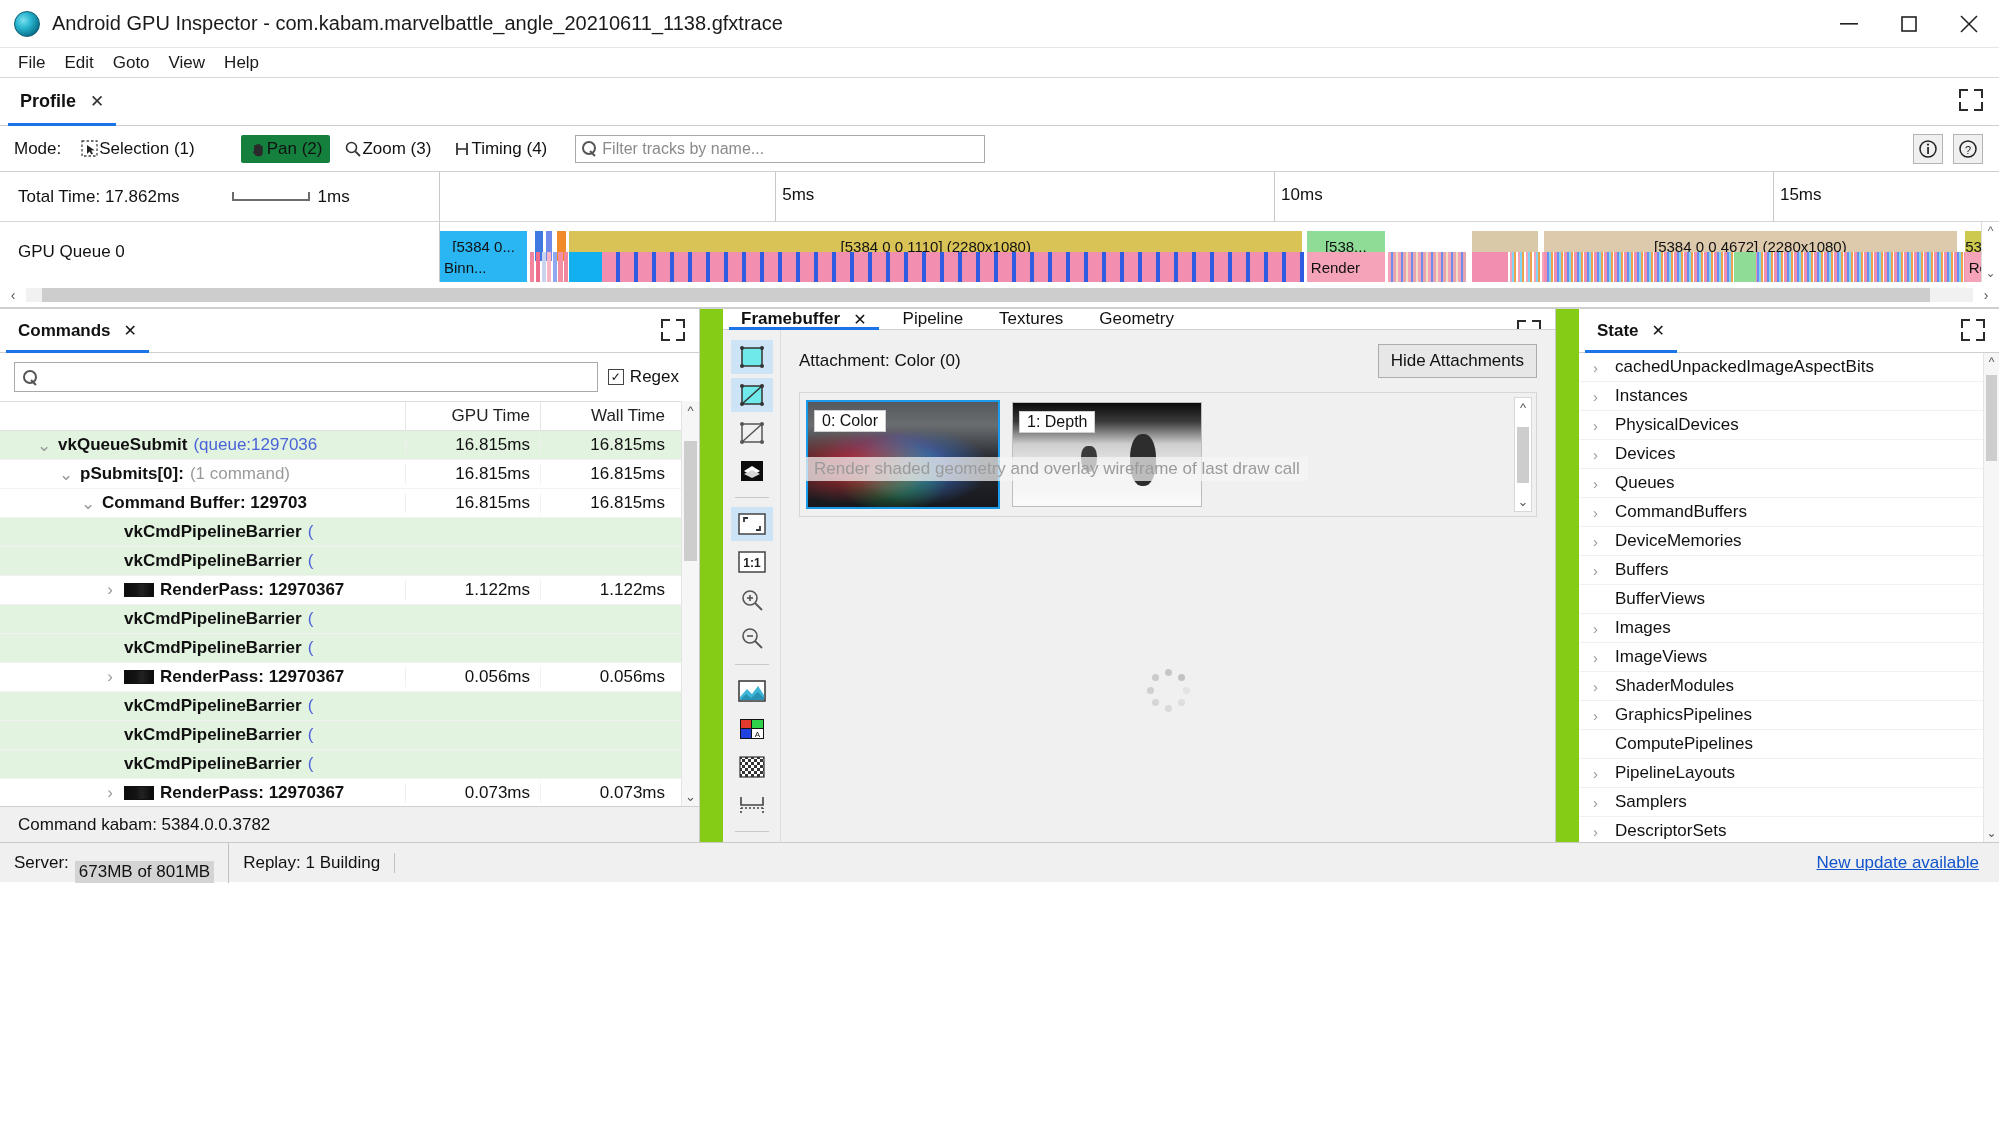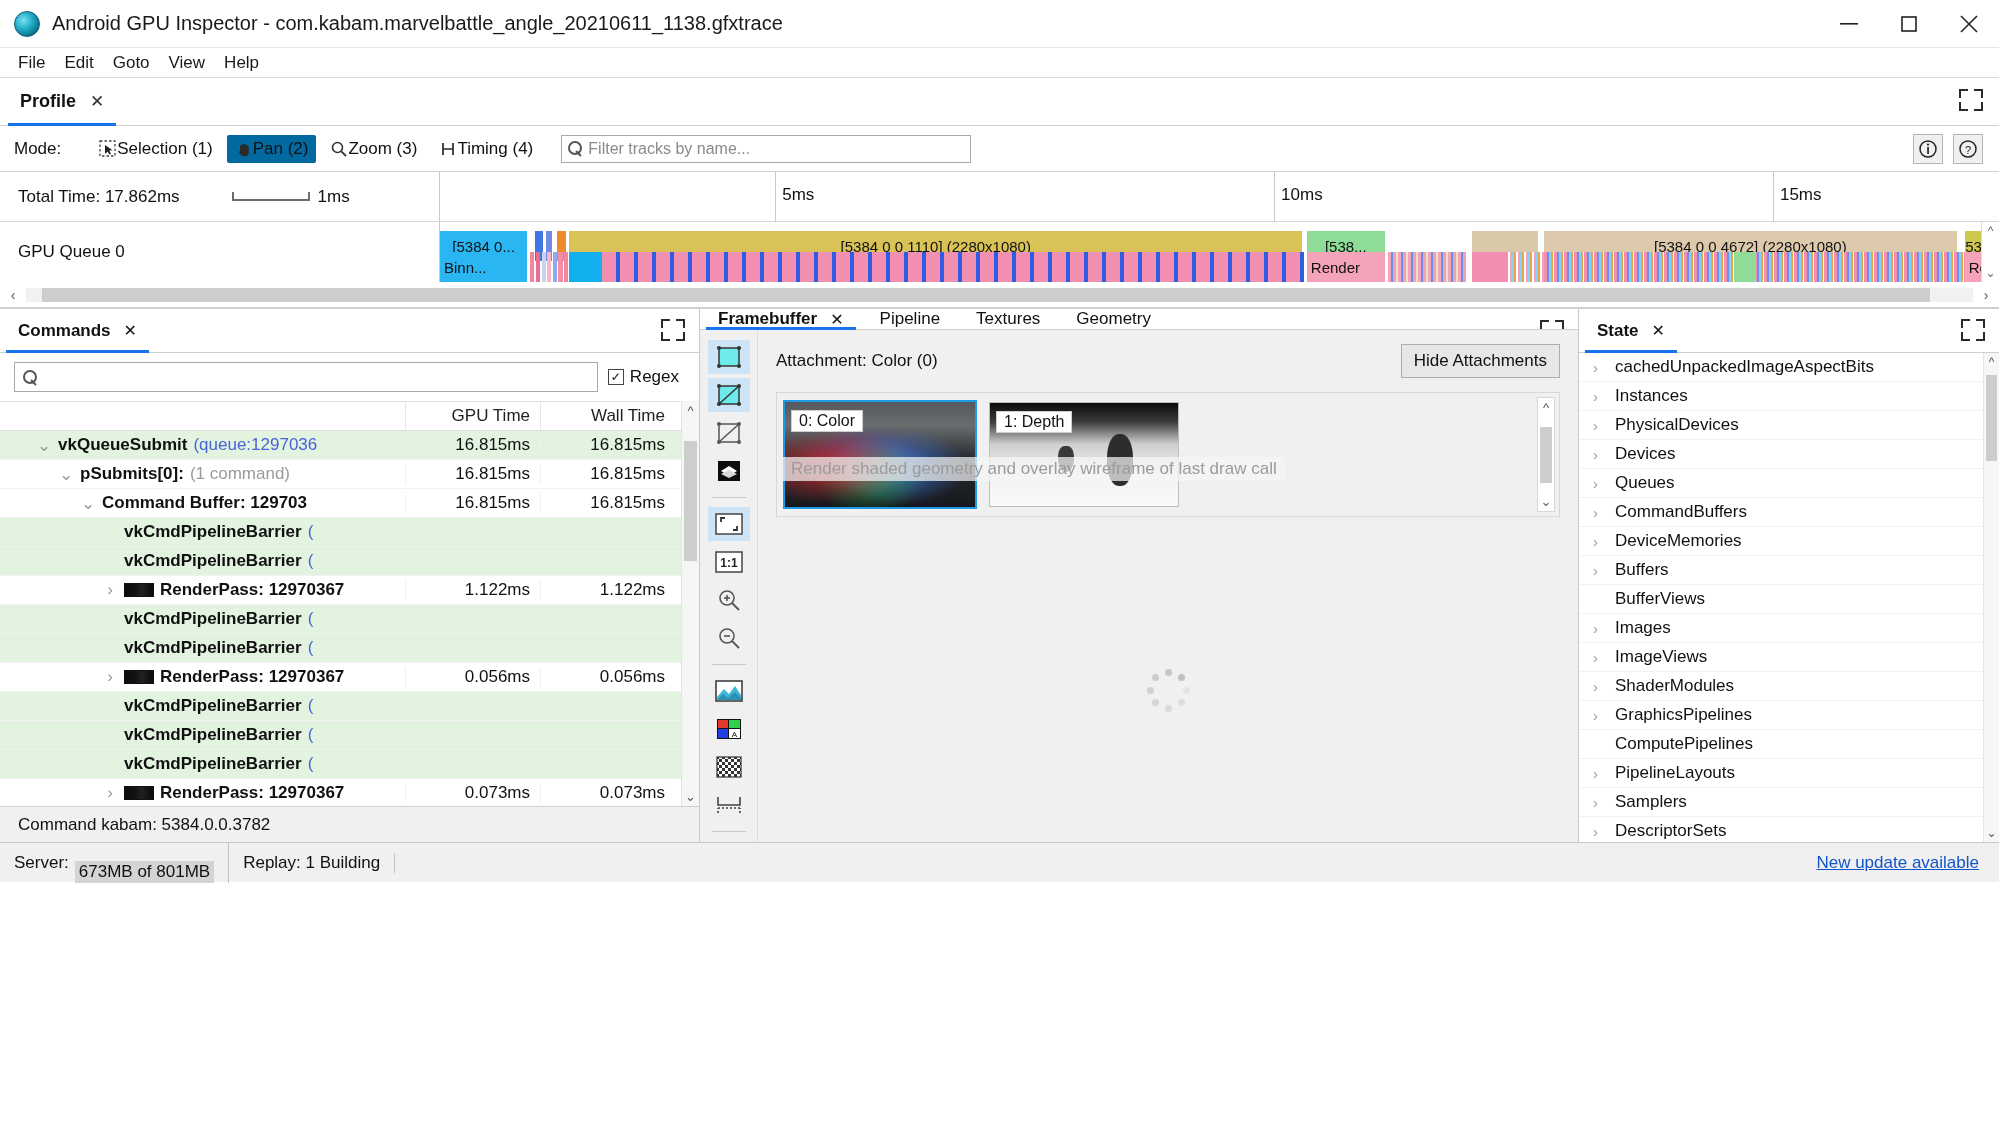--- a/index.html
+++ b/index.html
@@ -64,26 +64,26 @@
   .expand-icon i:nth-child(1){ left:0; top:0; border-right:none; border-bottom:none; }
   .expand-icon i:nth-child(2){ right:0; top:0; border-left:none; border-bottom:none; }
   .expand-icon i:nth-child(3){ left:0; bottom:0; border-right:none; border-top:none; }
   .expand-icon i:nth-child(4){ right:0; bottom:0; border-left:none; border-top:none; }
 
   
   #modebar {
     height: 46px; display: flex; align-items: center; padding: 0 14px;
     background: #fff; border-bottom: 1px solid #cfcfcf; gap: 6px; position: relative;
   }
-  #mode-label { font-size: 17px; color: #111; margin-right: 24px; }
+  #mode-label { font-size: 17px; color: #111; margin-right: 6px; }
   .mode-btn {
     display: flex; align-items: center; gap: 0; padding: 4px 8px;
     font-size: 17px; color: #111; border-radius: 2px; white-space: nowrap;
   }
-  .mode-btn.selected { background: #0369a1; }
+  .mode-btn.selected { background: #15803d; margin-left: 32px; }
   .mode-ico { width: 18px; height: 18px; display: inline-block; position: relative; }
 
   #track-filter {
     flex: none; width: 410px; height: 28px; margin-left: 14px;
     border: 1px solid #a9a9a9; background: #fff; display: flex; align-items: center;
     padding-left: 6px; gap: 5px;
   }
   #track-filter .ph { font-size: 16px; color: #8a8a8a; }
   .mag { width:15px; height:15px; position:relative; display:inline-block; flex:none;}
   .mag::before { content:""; position:absolute; left:0; top:0; width:10px; height:10px;
@@ -137,21 +137,21 @@
   }
   #tl-hscroll {
     height: 26px; background: #fff; display: flex; align-items: center;
     border-bottom: 1px solid #cfcfcf;
   }
   #tl-hscroll .arrow { width: 26px; text-align:center; font-size: 14px; color:#555; }
   #tl-hscroll .trough { flex:1; height: 14px; background:#f1f1f1; position: relative; }
   #tl-hscroll .thumb { position:absolute; left: 0.8%; width: 97%; top:0; bottom:0; background:#cdcdcd; }
 
   
-  #main { display: flex; height: 533px; background: #84cc16; }
+  #main { display: flex; height: 533px; background: #84cc16; gap: 23px; }
   .panel-tabbar {
     height: 44px; background: #fff; border-bottom: 1px solid #cfcfcf;
     display: flex; align-items: stretch; position: relative;
   }
   .ptab {
     display:flex; align-items:center; gap:13px; padding: 0 18px; font-size:17px;
     color:#111; position: relative;
   }
   .ptab.active { font-weight: bold; }
   .ptab.active::after {

